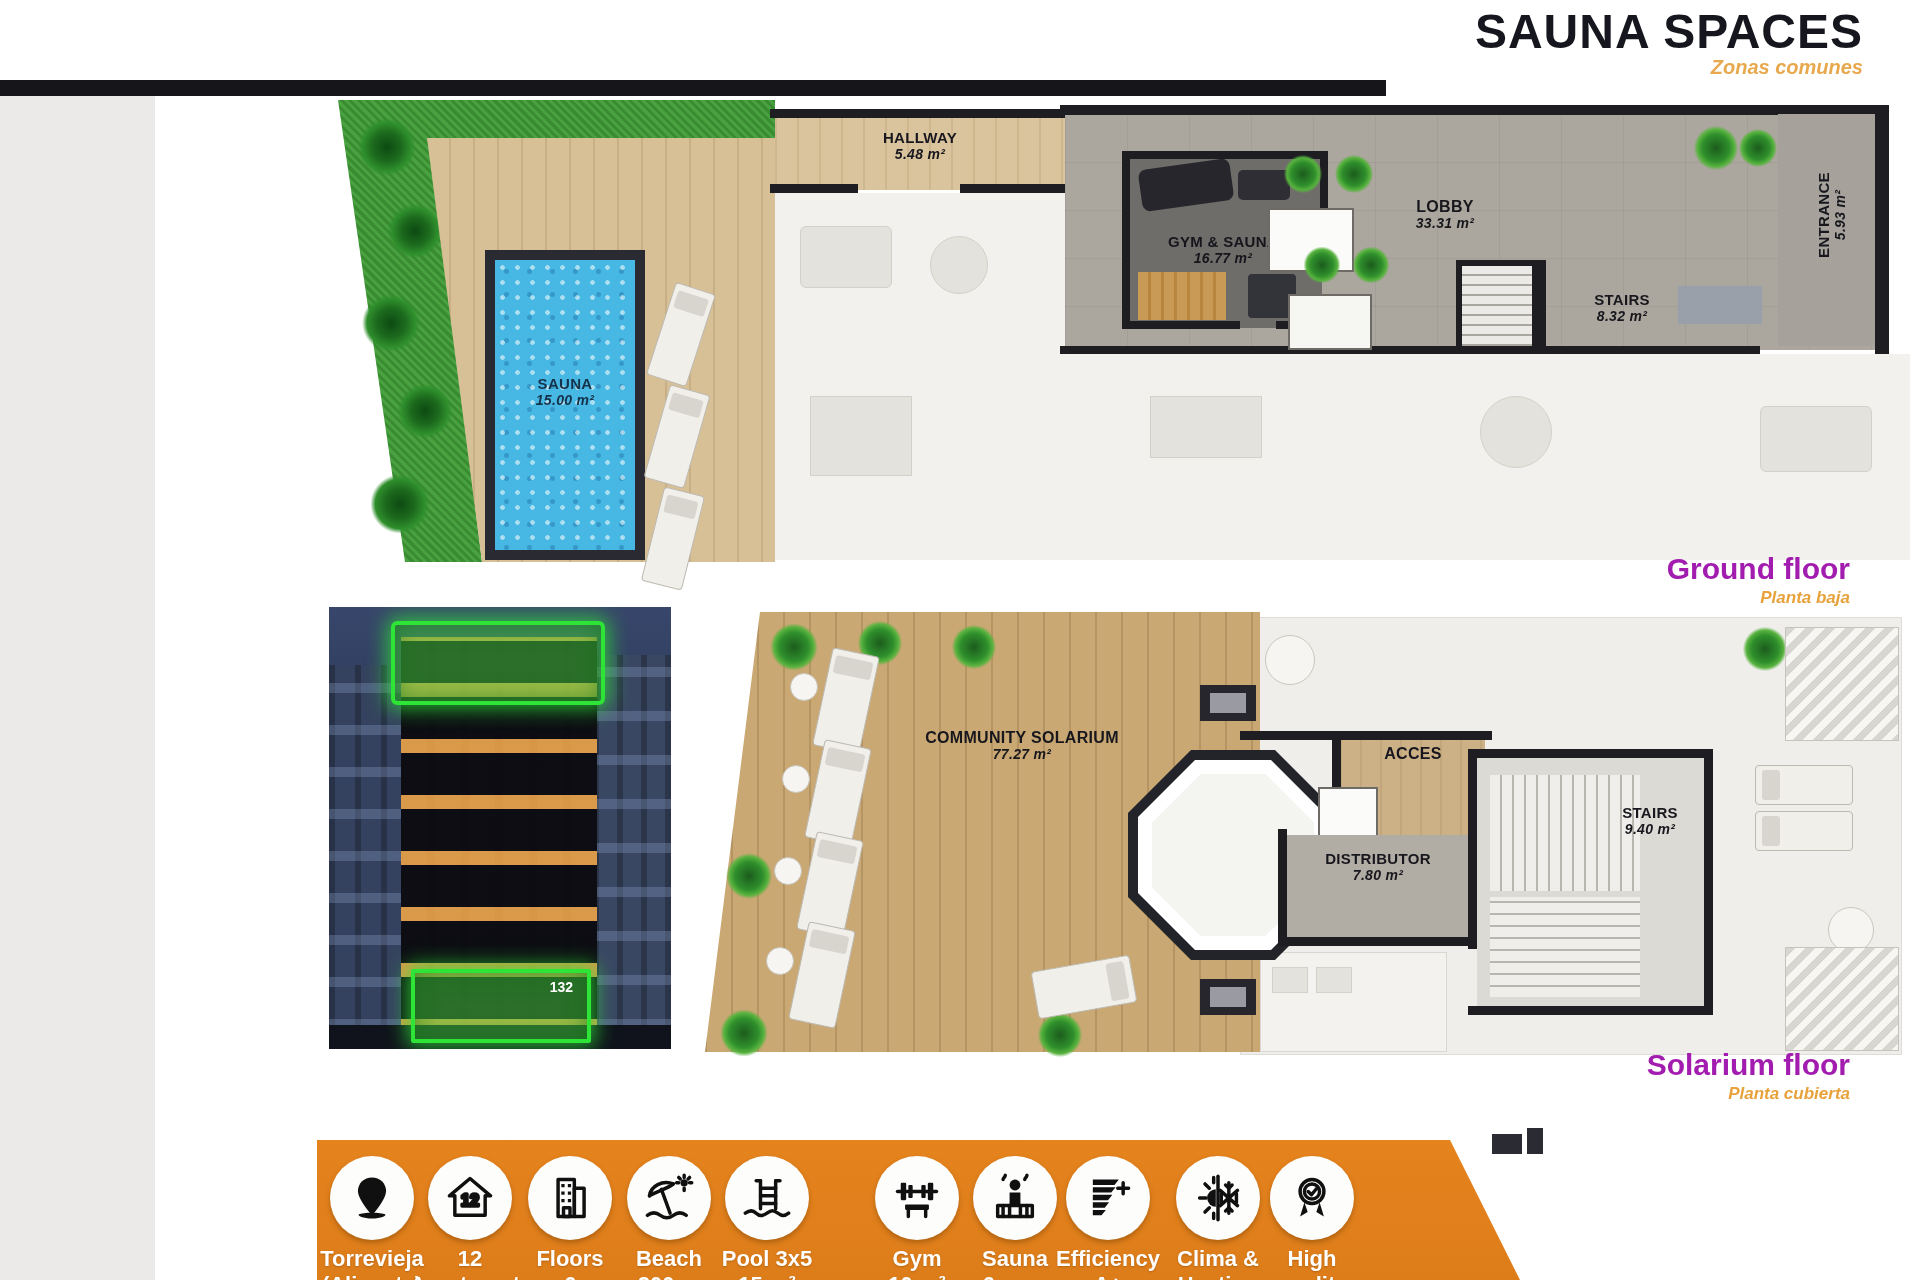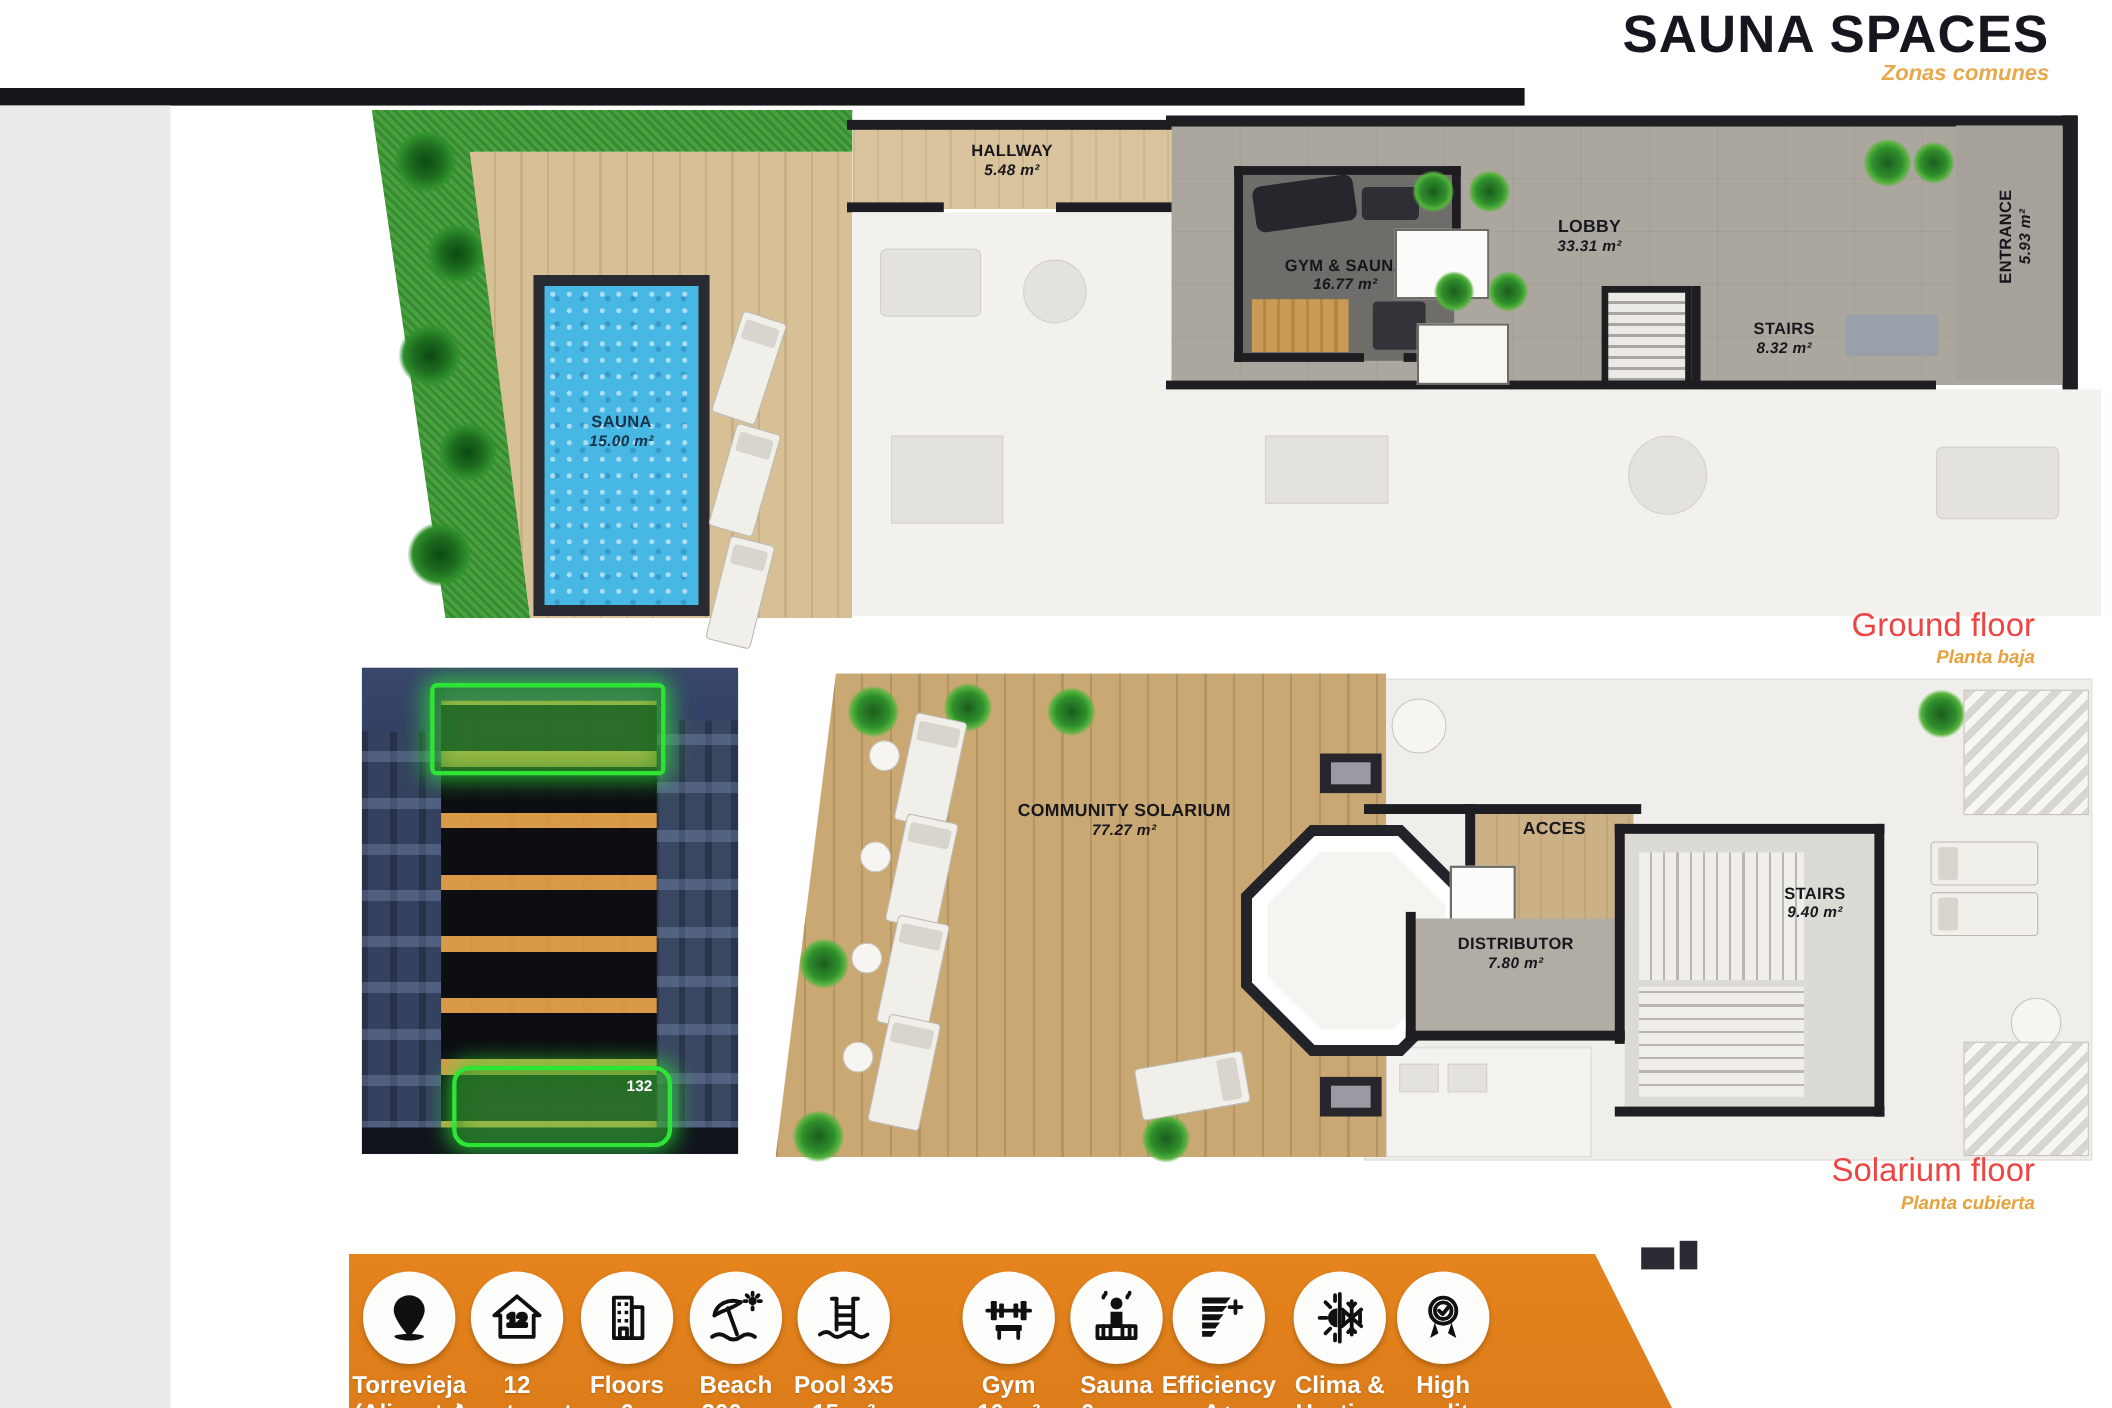--- a/index.html
+++ b/index.html
@@ -13,21 +13,21 @@
     background:radial-gradient(closest-side,#0c4a12 0%,#1d6b1e 38%,#2f8f2c 62%,rgba(47,143,44,0) 74%);}
   .plantlet{position:absolute;border-radius:50%;
     background:radial-gradient(closest-side,#1c5c1d 0%,#2f8f2c 45%,#57b23e 62%,rgba(87,178,62,0) 74%);}
   .lounger{position:absolute;background:#f1efe9;border:1px solid #bdbab2;border-radius:4px;}
   .lounger .pillow{position:absolute;left:4px;right:4px;top:6px;height:18px;background:#d8d5ce;border-radius:3px;}
   .stable{position:absolute;border-radius:50%;background:#f6f5f1;border:1px solid #c9c6bf;}
   .fade-room{position:absolute;background:#f2f1ee;}
   .furn{position:absolute;background:#e4e2dc;border:1px solid #d4d1ca;}
   .oct{clip-path:polygon(30% 0,70% 0,100% 30%,100% 70%,70% 100%,30% 100%,0 70%,0 30%);}
   .hatch{position:absolute;background:repeating-linear-gradient(135deg,#d8d6d0 0 7px,#f7f6f3 7px 14px);border:1px solid #c6c3bd;}
-  .caption{position:absolute;right:70px;text-align:right;font-weight:normal;color:#ef4444;font-size:30px;}
+  .caption{position:absolute;right:70px;text-align:right;font-weight:bold;color:#a21caf;font-size:30px;}
   .caption-es{position:absolute;right:70px;text-align:right;font-style:italic;font-weight:bold;color:#e8a23b;font-size:17px;}
   .feature{position:absolute;width:120px;text-align:center;}
   .fcircle{width:84px;height:84px;border-radius:50%;background:#fdfdfc;margin:0 auto;
     display:flex;align-items:center;justify-content:center;box-shadow:0 3px 5px rgba(90,45,0,.35);}
   .flabel{color:#ffffff;font-weight:bold;font-size:22px;line-height:26px;margin-top:6px;text-shadow:0 1px 2px rgba(120,60,0,.4);}
   .fsvg{width:52px;height:52px;}
   .fsvg *{stroke:#101010;fill:none;stroke-width:3.2;stroke-linecap:round;stroke-linejoin:round;}
   .fsvg .fill{fill:#101010;stroke:none;}
 </style>
 </head>
@@ -150,22 +150,22 @@
             background:linear-gradient(180deg,#38466b,#22304e 55%,#1a2338);">
   <div class="abs" style="left:0;top:58px;width:78px;height:364px;background:#35425f;
               background-image:repeating-linear-gradient(0deg,rgba(130,150,190,.35) 0 10px,transparent 10px 42px),repeating-linear-gradient(90deg,rgba(0,0,0,.25) 0 6px,transparent 6px 26px);"></div>
   <div class="abs" style="left:264px;top:48px;width:78px;height:374px;background:#3a4763;
               background-image:repeating-linear-gradient(0deg,rgba(130,150,190,.35) 0 10px,transparent 10px 44px),repeating-linear-gradient(90deg,rgba(0,0,0,.25) 0 6px,transparent 6px 24px);"></div>
   <div class="abs" style="left:72px;top:30px;width:196px;height:396px;background:#1e1f27;
               background-image:repeating-linear-gradient(0deg,rgba(250,175,80,.85) 0 14px,rgba(12,12,18,.95) 14px 56px),repeating-linear-gradient(90deg,transparent 0 26px,rgba(10,10,14,.9) 26px 34px);"></div>
   <div class="abs" style="left:0;top:418px;width:342px;height:24px;background:#10131c;"></div>
   <div class="abs" style="left:62px;top:14px;width:214px;height:84px;background:rgba(80,230,70,.45);border:4px solid #2ee437;box-sizing:border-box;
               border-radius:6px;box-shadow:0 0 20px 4px rgba(46,228,55,.75), inset 0 0 24px rgba(15,110,20,.65);"></div>
-  <div class="abs" style="left:82px;top:362px;width:200px;height:74px;background:rgba(80,230,70,.45);border:4px solid #2ee437;box-sizing:border-box;
-              border-radius:16px;box-shadow:0 0 20px 4px rgba(46,228,55,.75), inset 0 0 24px rgba(15,110,20,.65);">
+  <div class="abs" style="left:82px;top:362px;width:180px;height:74px;background:rgba(80,230,70,.45);border:4px solid #2ee437;box-sizing:border-box;
+              border-radius:2px;box-shadow:0 0 20px 4px rgba(46,228,55,.75), inset 0 0 24px rgba(15,110,20,.65);">
     <span class="abs" style="right:14px;top:6px;color:#ffffff;font-weight:bold;font-size:14px;">132</span>
   </div>
 </div>
 
 <div class="abs" style="left:700px;top:607px;width:1212px;height:450px;">
 
   <div class="abs" style="left:540px;top:10px;width:660px;height:436px;background:#efeeea;border:1px solid #dedcd6;"></div>
   <div class="stable" style="left:565px;top:28px;width:48px;height:48px;"></div>
   <div class="stable" style="left:1120px;top:40px;width:44px;height:44px;"></div>
   <div class="stable" style="left:1128px;top:300px;width:44px;height:44px;"></div>

